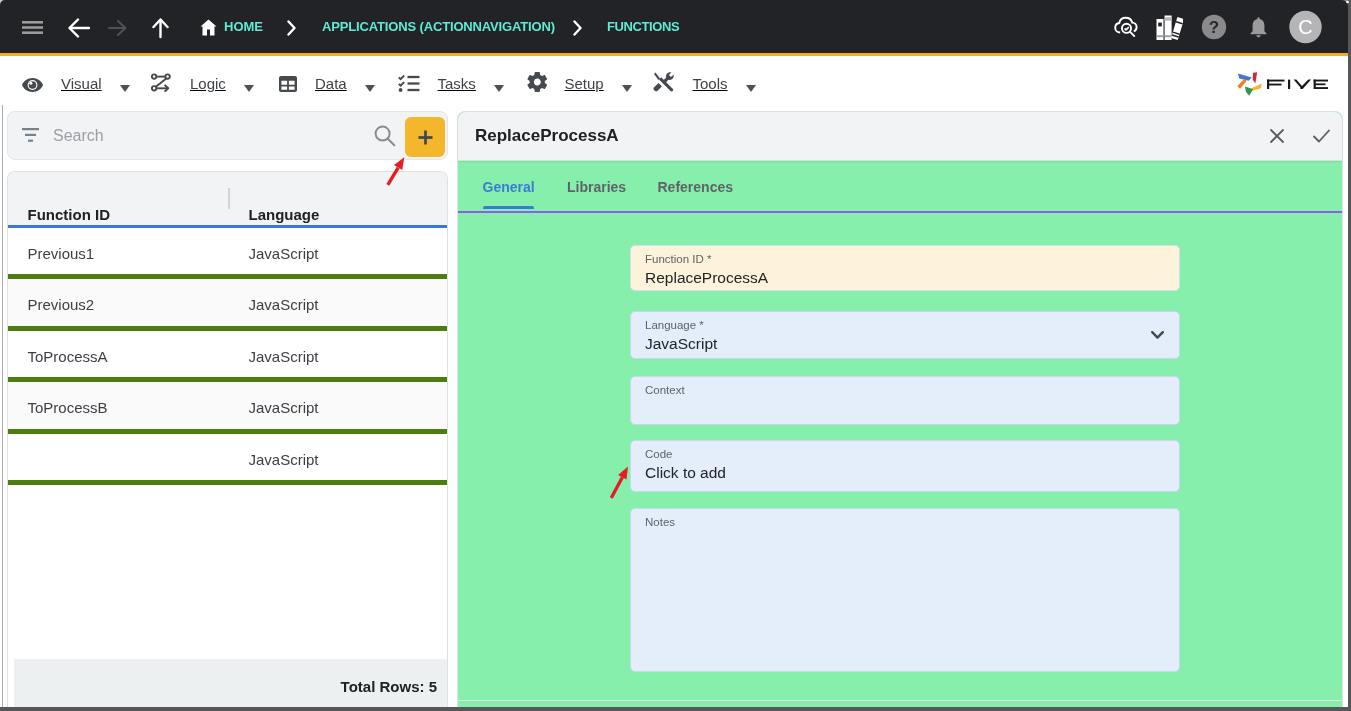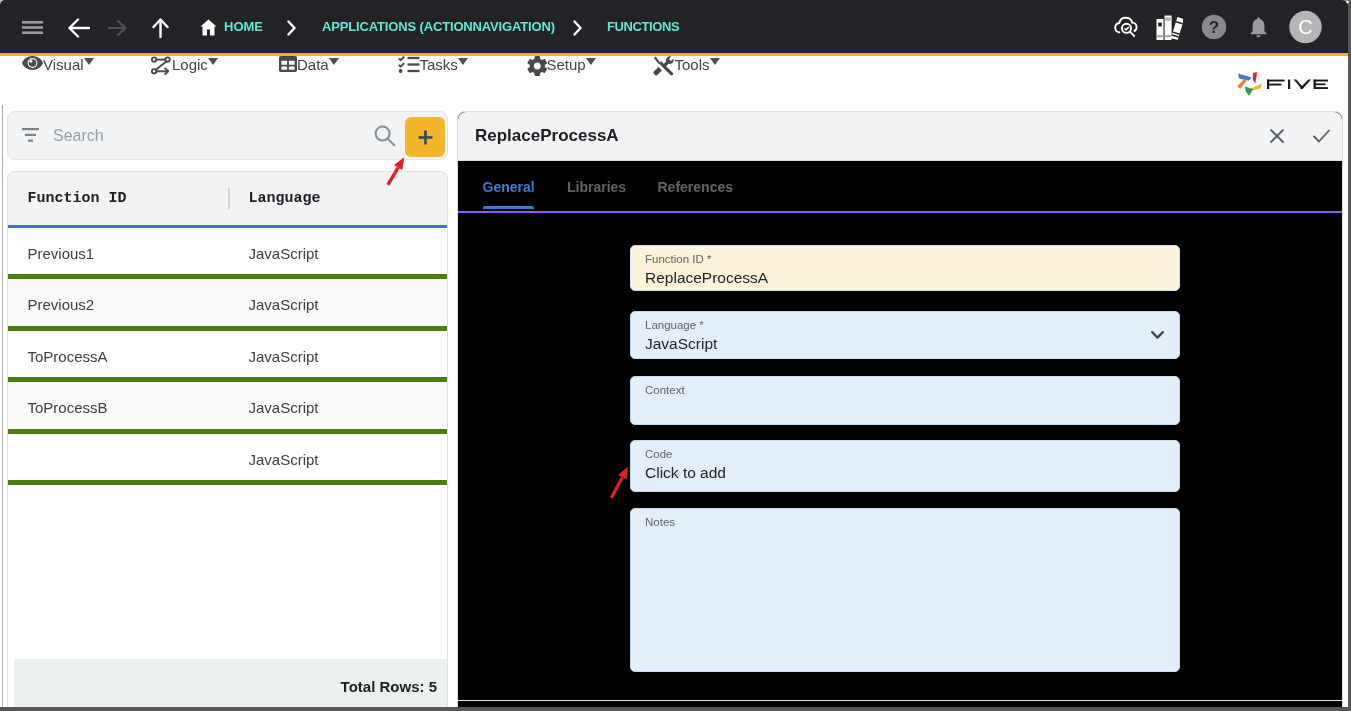--- a/index.html
+++ b/index.html
@@ -7,42 +7,42 @@
 #stage { position:relative; width:1351px; height:711px; background:#fff; }
 
 
 #topbar { position:absolute; left:0; top:0; width:1348px; height:53px; background:#222326; border-radius:5px 6px 0 0; z-index:2; }
 #yellowline { position:absolute; left:0; top:53px; width:1351px; height:3px; background:#f4ae1e; }
 .tb { position:absolute; top:0; height:53px; display:flex; align-items:center; }
 .crumb { color:#5eead4; font-size:13px; font-weight:bold; letter-spacing:0; }
 
 
 #menubar { position:absolute; left:0; top:56px; width:1351px; height:55px; background:#fff; }
-.mitem { position:absolute; top:0; height:36px; display:flex; align-items:flex-start; gap:0; }
+.mitem { position:absolute; top:0; height:36px; display:flex; align-items:flex-end; gap:18px;text-decoration:underline; }
 .mlabel { font-size:15px; color:#3f4348; }
 .mcaret { width:0; height:0; border-left:5.5px solid transparent; border-right:5.5px solid transparent; border-top:7px solid #4d5156; margin-top:2px; }
 
 
 #leftline { position:absolute; left:2px; top:105px; width:1px; height:602px; background:#a9adb0; }
 #searchcard { position:absolute; left:7px; top:111px; width:441px; height:49px; background:#f1f3f4; border:1px solid #e3e5e8; border-radius:8px; }
 #searchph { position:absolute; left:45px; top:0; height:47px; line-height:47px; color:#9aa0a6; font-size:16px; }
 #plusbtn { position:absolute; left:397px; top:5px; width:40px; height:40px; background:#f4b62a; border-radius:6px; }
 #tablecard { position:absolute; left:7px; top:171px; width:441px; height:536px; background:#fff; border:1px solid #e0e0e0; border-bottom:none; border-radius:8px 8px 0 0; overflow:hidden; }
 #thead { position:absolute; left:0; top:0; width:100%; height:53px; background:#f2f3f5; }
-#thead .h { position:absolute; top:0; height:53px; line-height:53px; font-weight:bold; font-size:15px; color:#202124;font-family:Liberation Mono, monospace; }
+#thead .h { position:absolute; top:16px; height:53px; line-height:53px; font-weight:bold; font-size:15px; color:#202124; }
 #coldiv { position:absolute; left:219.5px; top:16px; width:2px; height:21px; background:#d2d5d8; }
 #blueline { position:absolute; left:0; top:53px; width:100%; height:2.5px; background:#3c78d3; }
 .trow { position:absolute; left:0; width:100%; height:51.5px; font-size:15px; color:#3b3f44; border-bottom:5px solid #4d7c0f; }
 .trow .c1 { position:absolute; left:19.5px; top:0; line-height:51px; }
 .trow .c2 { position:absolute; left:240.5px; top:0; line-height:51px; }
 #tfoot { position:absolute; left:6px; bottom:0; width:100%; height:48px; background:#edf0f1; }
 #tfoot span { position:absolute; right:16px; top:0; line-height:55px; font-weight:bold; font-size:15px; color:#202124; }
 
 
-#rightcard { position:absolute; left:457px; top:111px; width:886px; height:596px; background:#000000; border:1px solid #e0e0e0; border-bottom:none; border-radius:8px 8px 0 0; }
+#rightcard { position:absolute; left:457px; top:111px; width:886px; height:596px; background:#86efac; border:1px solid #e0e0e0; border-bottom:none; border-radius:8px 8px 0 0; }
 #rhead { position:absolute; left:0; top:0; width:100%; height:48.5px; background:#f2f3f5; border-bottom:1px solid #dddfe1; border-radius:8px 8px 0 0; box-shadow:0 1px 2px rgba(0,0,0,.08); }
 #rtitle { position:absolute; left:17px; top:0; line-height:48px; font-size:17px; font-weight:bold; color:#202124; }
 #tabs { position:absolute; left:0; top:49px; width:100%; height:52px; border-bottom:2px solid #8b5cf6; }
 .tab { position:absolute; top:0; height:52px; line-height:52px; font-size:14px; font-weight:bold; color:#5f6368; }
 .tab.active { color:#3a7bd5; }
 #tabline { position:absolute; left:24.5px; top:94px; width:51.5px; height:3px; background:#3a7bd5; border-radius:2px 2px 0 0; }
 
 .field { position:absolute; left:172px; width:550px; border-radius:5px; }
 .fblue { background:#e4eefa; border:1px solid #c3d9ee; }
 .fcream { background:#fcf3da; border:1px solid #cfe0f0;padding-left:40px; }

